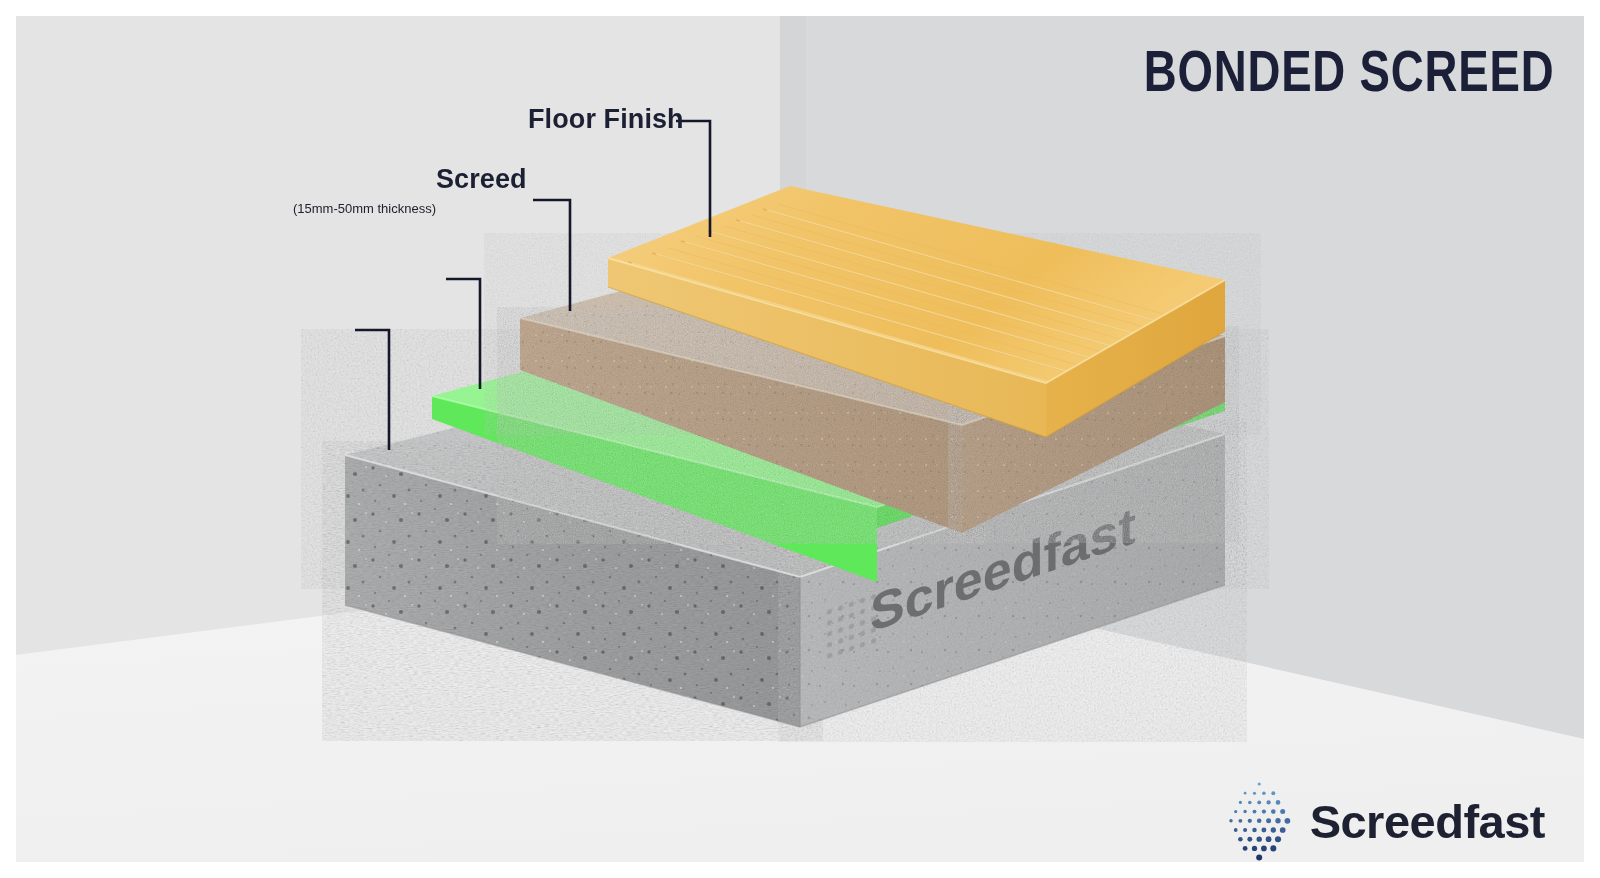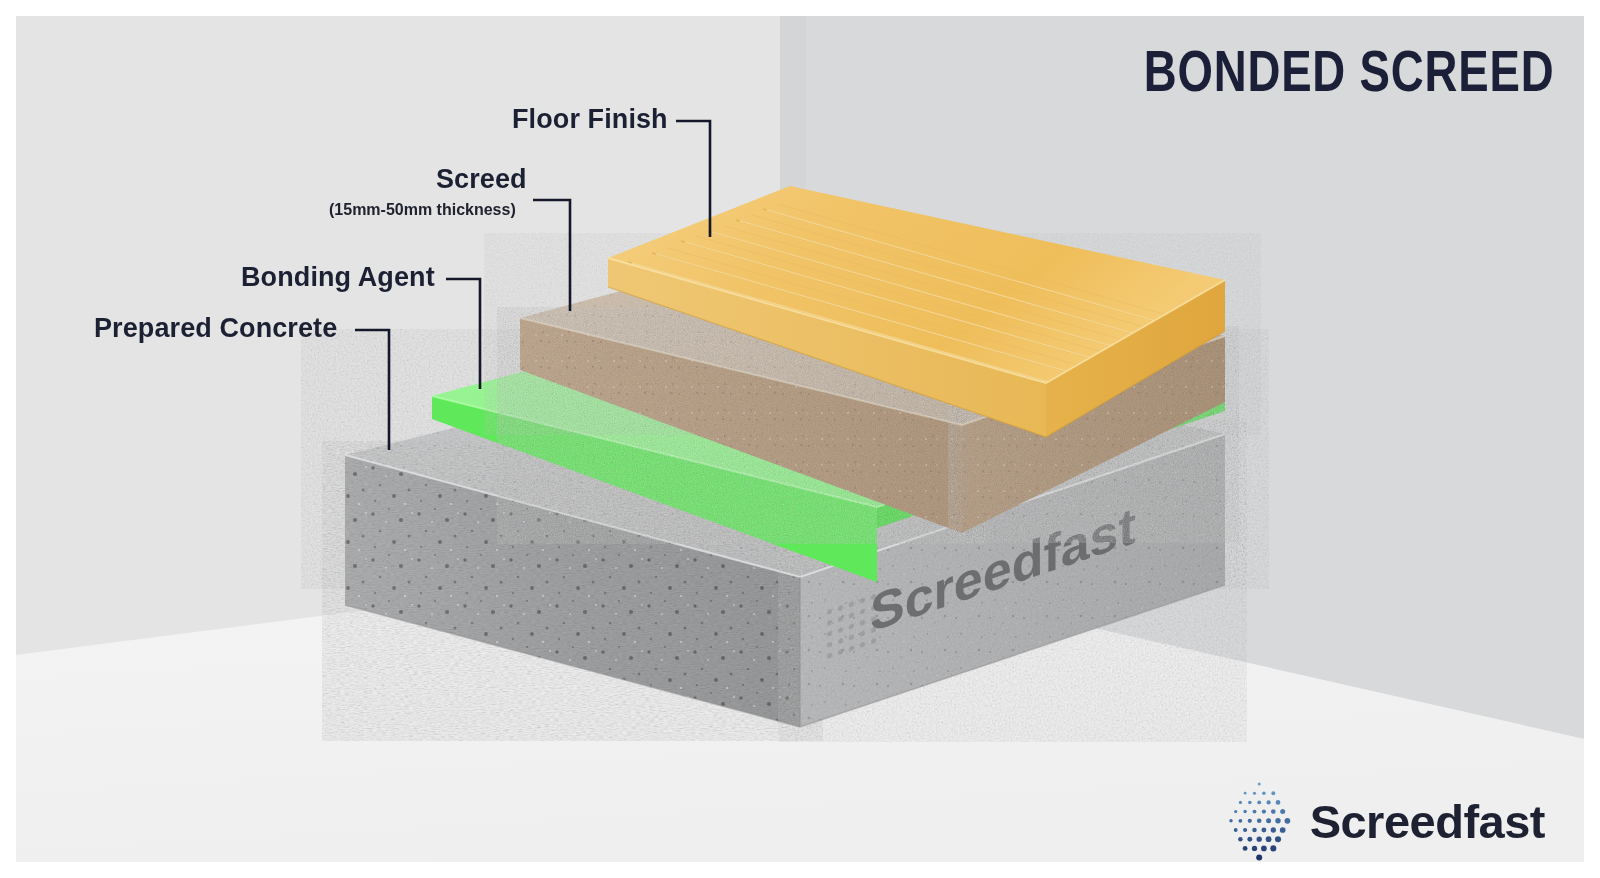--- a/index.html
+++ b/index.html
@@ -1,21 +1,21 @@
 <!DOCTYPE html>
 <html><head>
 <meta charset="utf-8">
 <style>
   html,body{margin:0;padding:0;background:#ffffff;}
   body{width:1600px;height:878px;overflow:hidden;font-family:"Liberation Sans",sans-serif;}
   #stage{position:relative;width:1600px;height:878px;background:#ffffff;}
   #scene{position:absolute;left:0;top:0;width:1600px;height:878px;}
   .lbl{position:absolute;color:#1c2033;white-space:nowrap;}
   .lbl-main{font-weight:bold;font-size:27px;letter-spacing:.1px;}
-  .lbl-sub{font-weight:bold;font-size:16px;color:#20232f;margin-left:36px;}
+  .lbl-sub{font-weight:normal;font-size:13px;color:#20232f;}
   #title{position:absolute;right:46px;top:38px;font-family:"Liberation Sans Narrow","Liberation Sans",sans-serif;
          font-weight:bold;font-size:57px;letter-spacing:1px;color:#1b2038;
          transform:scaleX(.80);transform-origin:100% 50%;}
   #copyright{position:absolute;left:60px;top:820px;font-size:19px;color:#2a2d36;}
   #logo{position:absolute;right:55px;top:778px;display:flex;align-items:center;gap:14px;}
   #logo .wordmark{font-size:47px;color:#1d2132;letter-spacing:-.5px;line-height:1;}
   #logo .wm-b{font-weight:bold;}
   #logo .wm-l{font-weight:bold;}
 </style>
 </head>
@@ -246,28 +246,26 @@
     <g fill="none" stroke="#15182a" stroke-width="2.6">
       <polyline points="676,121 710,121 710,237"></polyline>
       <polyline points="533,200 570,200 570,311"></polyline>
       <polyline points="446,279 480,279 480,389"></polyline>
       <polyline points="355,330 389,330 389,450"></polyline>
     </g>
   </svg>
 
   <div id="title">BONDED SCREED</div>
 
-  <div class="lbl lbl-main" style="left:512px;top:104px;">Floor Finish</div>
+  <div class="lbl lbl-main" style="left:528px;top:104px;">Floor Finish</div>
 
   <div class="lbl lbl-main" style="left:436px;top:164px;">Screed</div>
   <div class="lbl lbl-sub" style="left:293px;top:201px;">(15mm-50mm thickness)</div>
 
-  <div class="lbl lbl-main" style="left:241px;top:262px;">Bonding Agent</div>
-
-  <div class="lbl lbl-main" style="left:94px;top:313px;">Prepared Concrete</div>
+
 
 
   <div id="logo">
     <svg width="78" height="86" viewBox="0 0 78 86">
       <g id="halftone">
           <circle cx="41.2" cy="6.0" r="1.58" fill="rgb(102,163,211)"></circle>
           <circle cx="27.1" cy="15.2" r="1.37" fill="rgb(94,149,198)"></circle>
           <circle cx="36.5" cy="15.2" r="1.57" fill="rgb(94,149,198)"></circle>
           <circle cx="45.9" cy="15.2" r="1.76" fill="rgb(94,149,198)"></circle>
           <circle cx="55.3" cy="15.2" r="1.96" fill="rgb(94,149,198)"></circle>

